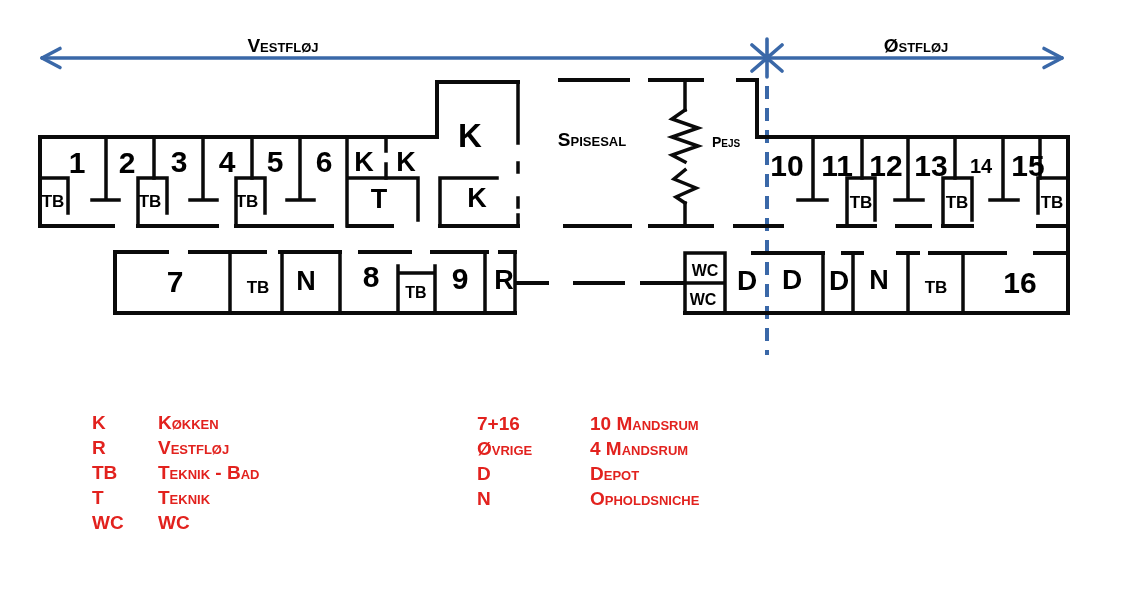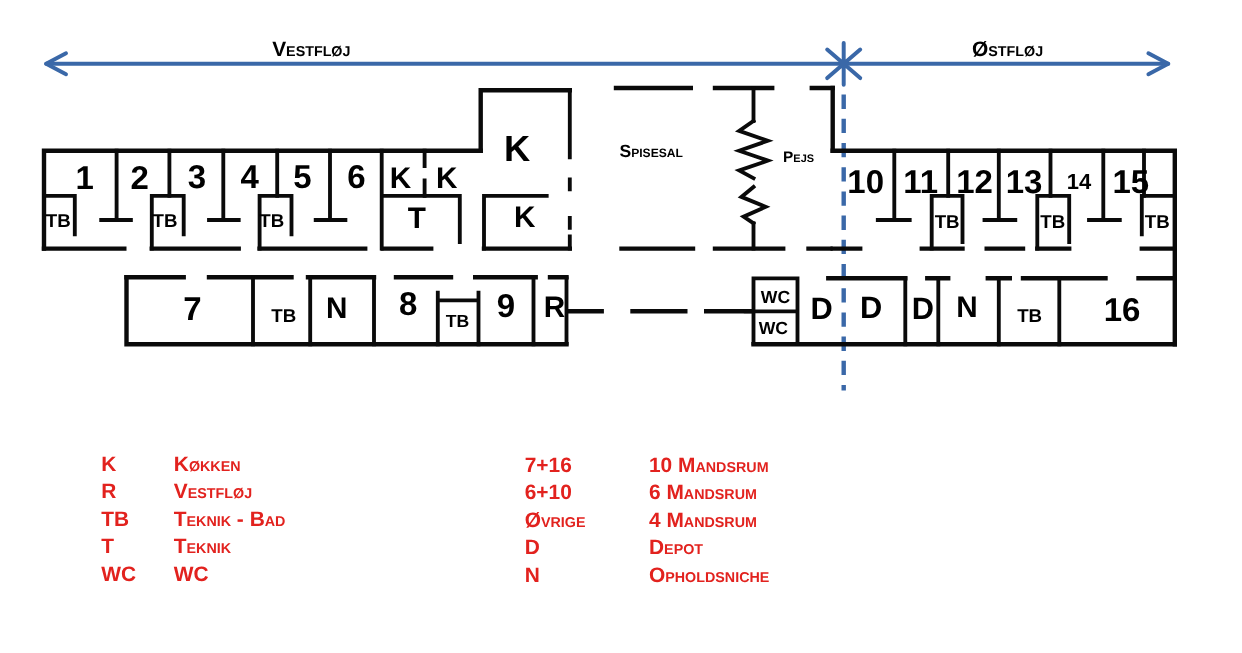--- a/index.html
+++ b/index.html
@@ -123,21 +123,21 @@
   <span class="lbl num" style="left:324px;top:162px;font-size:30px;">6</span>
   <span class="lbl" style="left:53px;top:201px;font-size:17px;">TB</span>
   <span class="lbl" style="left:150px;top:201px;font-size:17px;">TB</span>
   <span class="lbl" style="left:247px;top:201px;font-size:17px;">TB</span>
   <span class="lbl" style="left:364px;top:162px;font-size:27px;">K</span>
   <span class="lbl" style="left:406px;top:162px;font-size:27px;">K</span>
   <span class="lbl" style="left:379px;top:199px;font-size:27px;">T</span>
   <span class="lbl" style="left:470px;top:135px;font-size:33px;">K</span>
   <span class="lbl" style="left:477px;top:198px;font-size:27px;">K</span>
 
-  <span class="lbl" style="left:592px;top:139px;font-size:16px;">Spisesal</span>
+  <span class="lbl" style="left:592px;top:139px;font-size:19px;">Spisesal</span>
   <span class="lbl" style="left:726px;top:142px;font-size:14px;">Pejs</span>
 
   <span class="lbl num" style="left:787px;top:166px;font-size:30px;">10</span>
   <span class="lbl num" style="left:837px;top:166px;font-size:30px;">11</span>
   <span class="lbl num" style="left:886px;top:166px;font-size:30px;">12</span>
   <span class="lbl num" style="left:931px;top:166px;font-size:30px;">13</span>
   <span class="lbl num" style="left:981px;top:166px;font-size:20px;">14</span>
   <span class="lbl num" style="left:1028px;top:166px;font-size:30px;">15</span>
   <span class="lbl" style="left:861px;top:202px;font-size:17px;">TB</span>
   <span class="lbl" style="left:957px;top:202px;font-size:17px;">TB</span>
@@ -182,24 +182,20 @@
       <span class="desc">WC</span>
     </div>
   </div>
 
   <div class="legend legend-east" style="left:477px;top:411px;">
     <div class="lrow">
       <span class="abbr">7+16</span>
       <span class="desc">10 Mandsrum</span>
     </div>
     <div class="lrow">
-      <span class="abbr">6+10</span>
-      <span class="desc">6 Mandsrum</span>
-    </div>
-    <div class="lrow">
       <span class="abbr">Øvrige</span>
       <span class="desc">4 Mandsrum</span>
     </div>
     <div class="lrow">
       <span class="abbr">D</span>
       <span class="desc">Depot</span>
     </div>
     <div class="lrow">
       <span class="abbr">N</span>
       <span class="desc">Opholdsniche</span>

